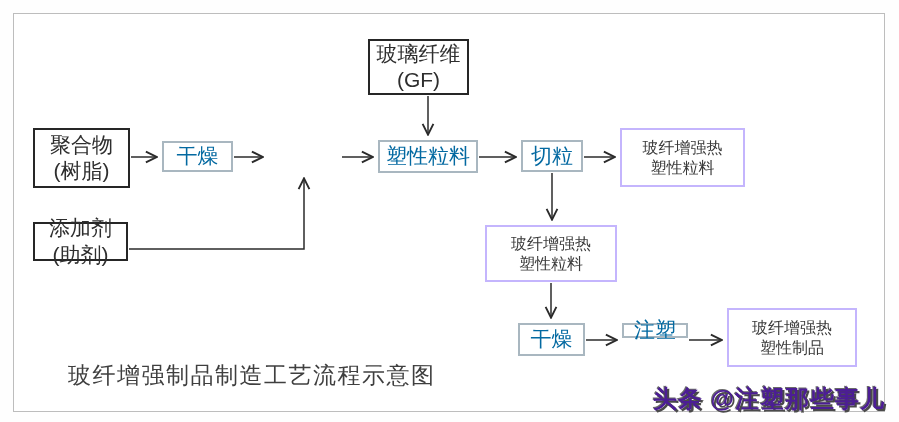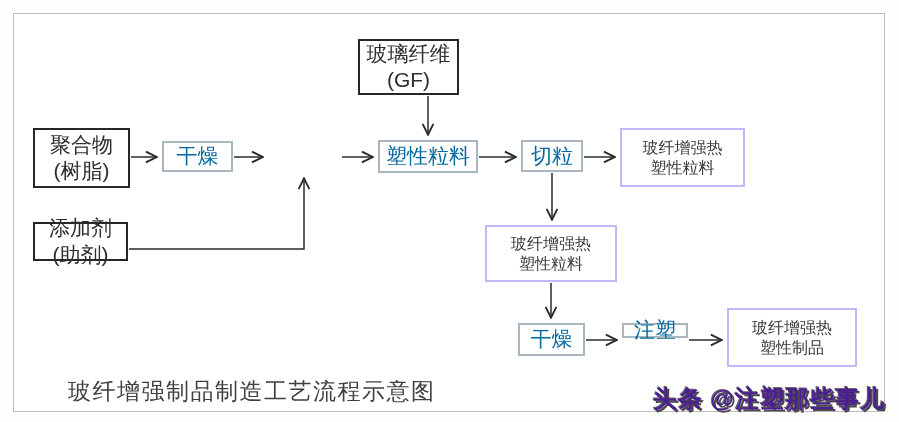--- a/index.html
+++ b/index.html
@@ -15,28 +15,27 @@
     position:absolute;display:flex;flex-direction:column;align-items:center;justify-content:center;
     text-align:center;box-sizing:border-box;background:#fff;line-height:1.25;
   }
   .node.black{border:2px solid #262626;font-size:21px;color:#2e2e2e;}
   .node.gray{border:2px solid #a9b7c0;font-size:21px;color:#0369a1;}
   .node.orange{border:2px solid #c4b5fd;font-size:16px;color:#3a3a3a;}
   .arrows{position:absolute;left:0;top:0;width:899px;height:422px;pointer-events:none;}
   .caption{
     position:absolute;left:68px;top:360px;font-size:23px;letter-spacing:1.5px;color:#3f3f3f;
     white-space:nowrap;
-    margin-top:16px;
   }
   .watermark{
     position:absolute;right:14px;top:383px;font-size:24px;font-weight:bold;color:#4c1d95;
     text-shadow:2px 2px 0 #4a4a4a, -1px -1px 0 #6a6a6a;white-space:nowrap;letter-spacing:1px;
   }
   
-  #n-glass-fiber{left:358px;top:39px;width:101px;height:56px;}
+  #n-glass-fiber{left:368px;top:39px;width:101px;height:56px;}
   #n-polymer{left:33px;top:128px;width:97px;height:60px;}
   #n-additive{left:33px;top:222px;width:95px;height:39px;}
   #n-drying1{left:162px;top:141px;width:71px;height:31px;}
   #n-mixing{left:268px;top:140px;width:73px;height:33px;}
   #n-extrusion{left:378px;top:140px;width:100px;height:33px;}
   #n-pelletizing{left:521px;top:140px;width:62px;height:32px;}
   #n-pellets-right{left:620px;top:128px;width:125px;height:59px;}
   #n-pellets-mid{left:485px;top:225px;width:132px;height:57px;}
   #n-drying2{left:518px;top:323px;width:67px;height:33px;}
   #n-injection{left:622px;top:323px;width:66px;height:15px;}

